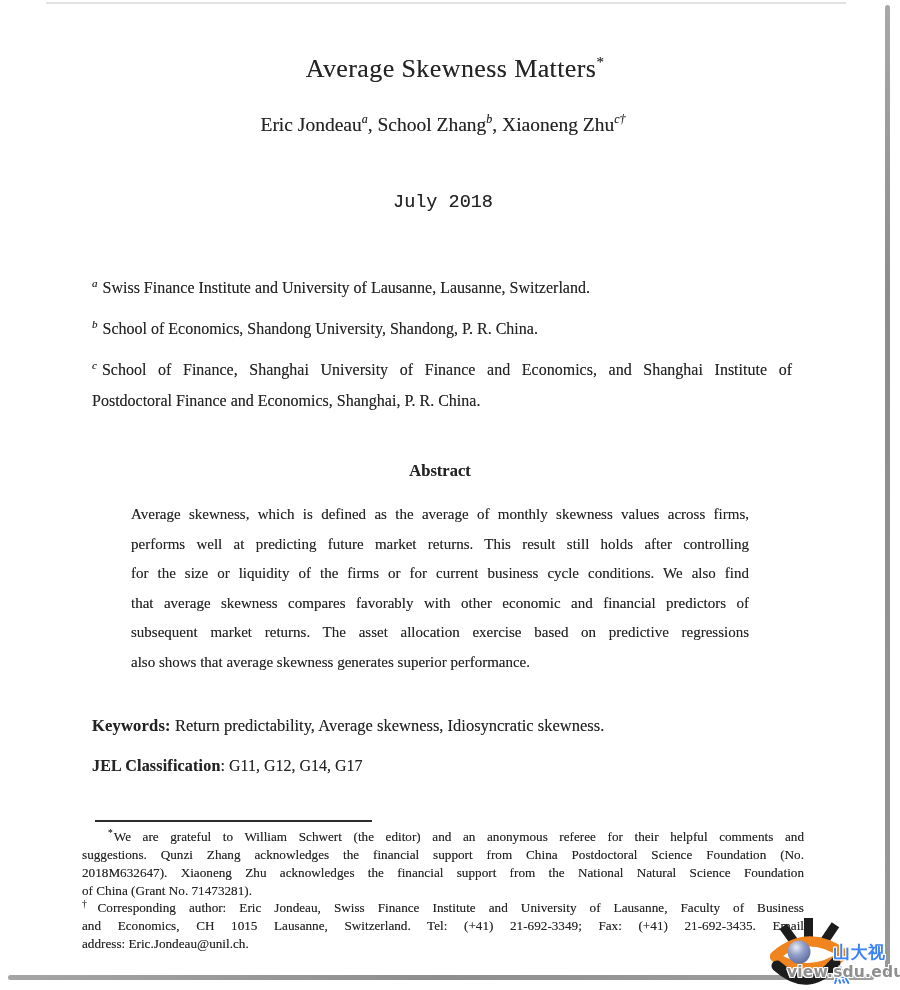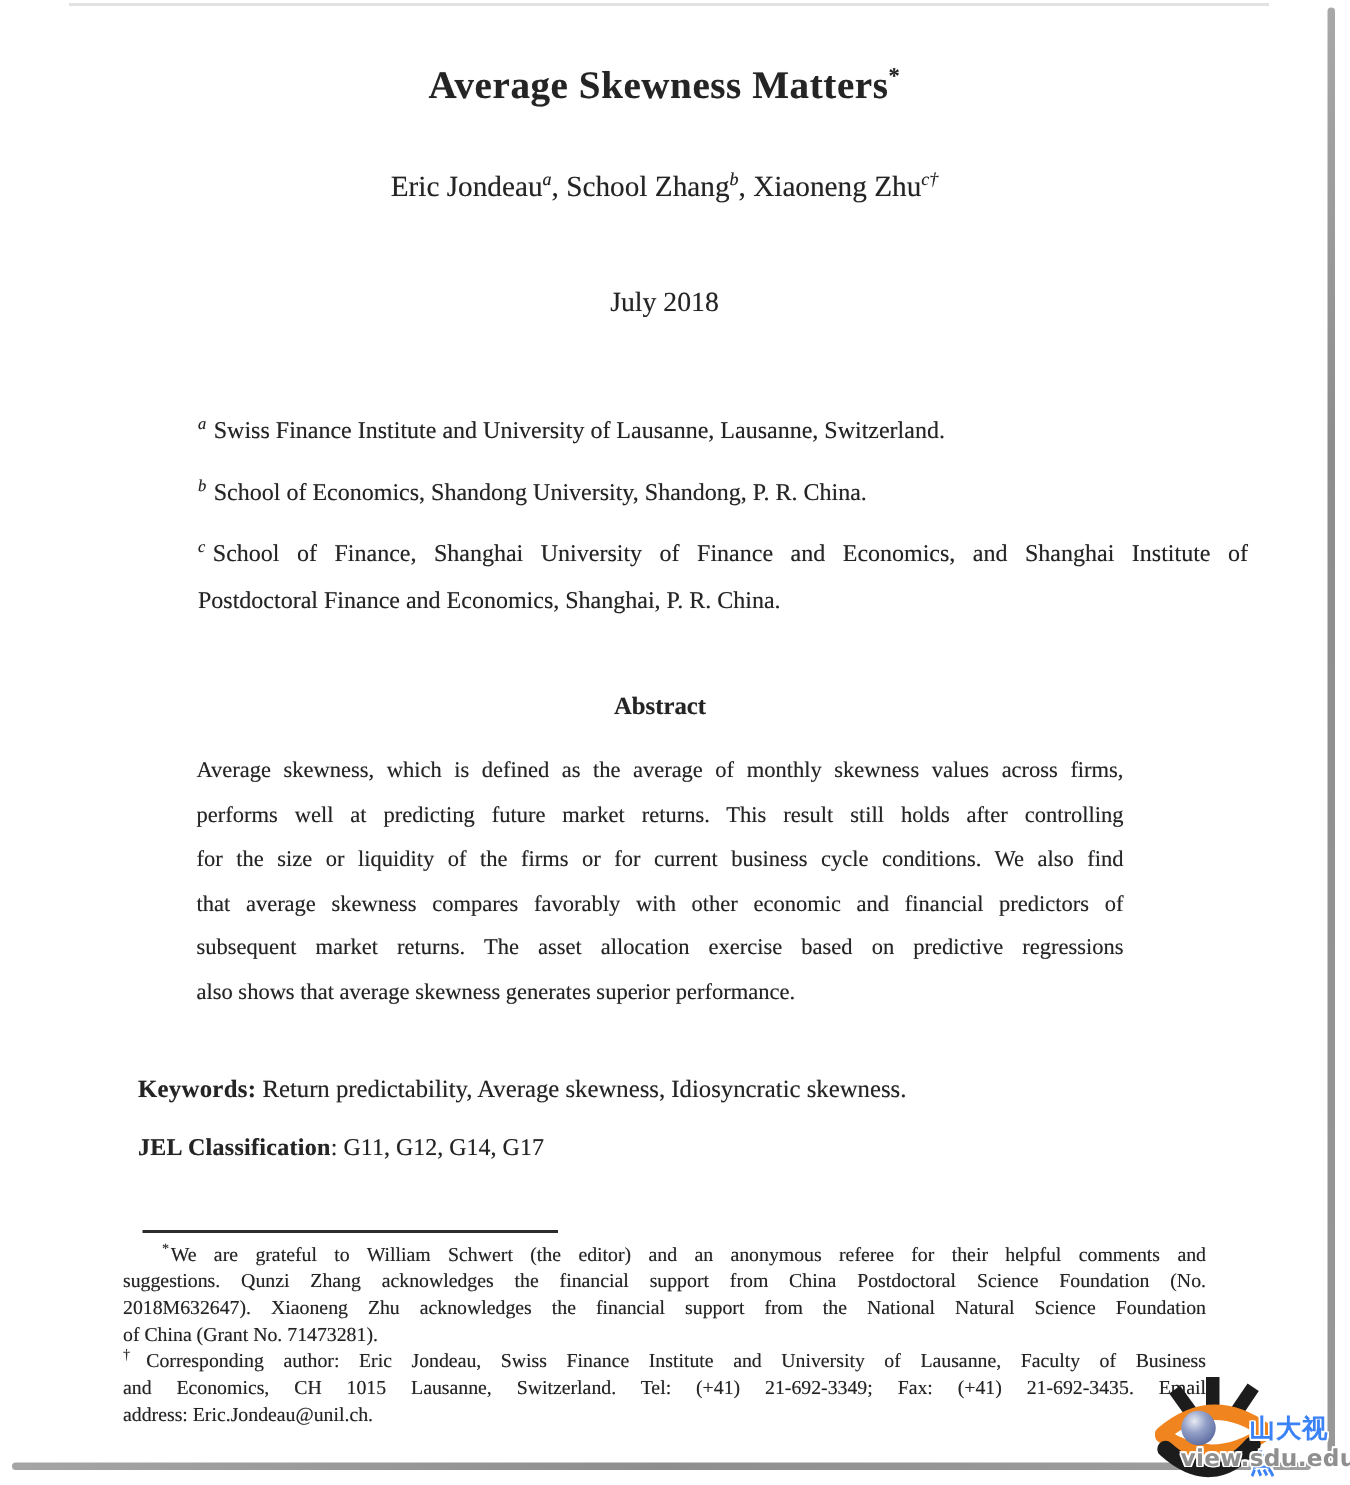--- a/index.html
+++ b/index.html
@@ -14,23 +14,23 @@
   .border-top    { top:2px; left:46px; width:800px; height:2px; background:#e2e2e2; }
   .border-right  { top:5px; right:10px; width:5px; height:973px;
                    background:linear-gradient(180deg,#a8a8a8,#8d8d8d 30%,#989898); border-radius:3px; }
   .border-bottom { top:975px; left:8px; width:866px; height:5px;
                    background:linear-gradient(90deg,#a5a5a5,#8e8e8e 50%,#a0a0a0); border-radius:3px; }
 
   .title   { top:42px;  left:0; width:886px; text-align:center; font-size:26px; letter-spacing:0.4px; }
   .title sup { font-size:15px; }
   .authors { top:112px; left:0; width:886px; text-align:center; font-size:19.5px; }
   .authors sup { font-size:12px; font-style:italic; }
-  .dateline{ top:192px; left:0; width:886px; text-align:center; font-size:18.5px; }
+  .dateline{ top:192px; left:0; width:886px; text-align:center; font-size:18.5px;font-family:Liberation Mono, monospace; }
 
-  .affil { left:92px; width:700px; font-size:16px; line-height:31px;margin-left:40px; }
+  .affil { left:92px; width:700px; font-size:16px; line-height:31px; }
   .affil sup { font-style:italic; font-size:11px; margin-right:5px; }
   .affil-a { top:268px; } .affil-b { top:309px; } .affil-c { top:350px; }
 
   .jl { text-align:justify; text-align-last:justify; }
 
   .abs-heading { top:461px; left:131px; width:618px; text-align:center; font-weight:bold; font-size:16.5px; }
   .abstract    { top:500px; left:131px; width:618px; font-size:15px; line-height:29.6px; }
 
   .kw  { top:716px; left:92px; width:705px; font-size:16.5px; }
   .jel { top:757px; left:92px; width:705px; font-size:16px; }
@@ -58,21 +58,21 @@
 </style>
 </head>
 <body>
 
 <div class="page">
 
   <div class="abs border-top"></div>
   <div class="abs border-right"></div>
   <div class="abs border-bottom"></div>
 
-  <h1 class="abs title" style="margin:0;font-weight:700;"><span>Average Skewness Matters</span><sup>*</sup></h1>
+  <h1 class="abs title" style="margin:12px;font-weight:400;"><span>Average Skewness Matters</span><sup>*</sup></h1>
 
   <div class="abs authors"><span>Eric Jondeau</span><sup>a</sup><span>, </span><span>School Zhang</span><sup>b</sup><span>, </span><span>Xiaoneng Zhu</span><sup>c†</sup></div>
 
   <div class="abs dateline">July 2018</div>
 
   <div class="abs affil affil-a"><sup>a</sup><span>Swiss Finance Institute and University of Lausanne, Lausanne, Switzerland.</span></div>
 
   <div class="abs affil affil-b"><sup>b</sup><span>School of Economics, Shandong University, Shandong, P. R. China.</span></div>
 
   <div class="abs affil affil-c">

